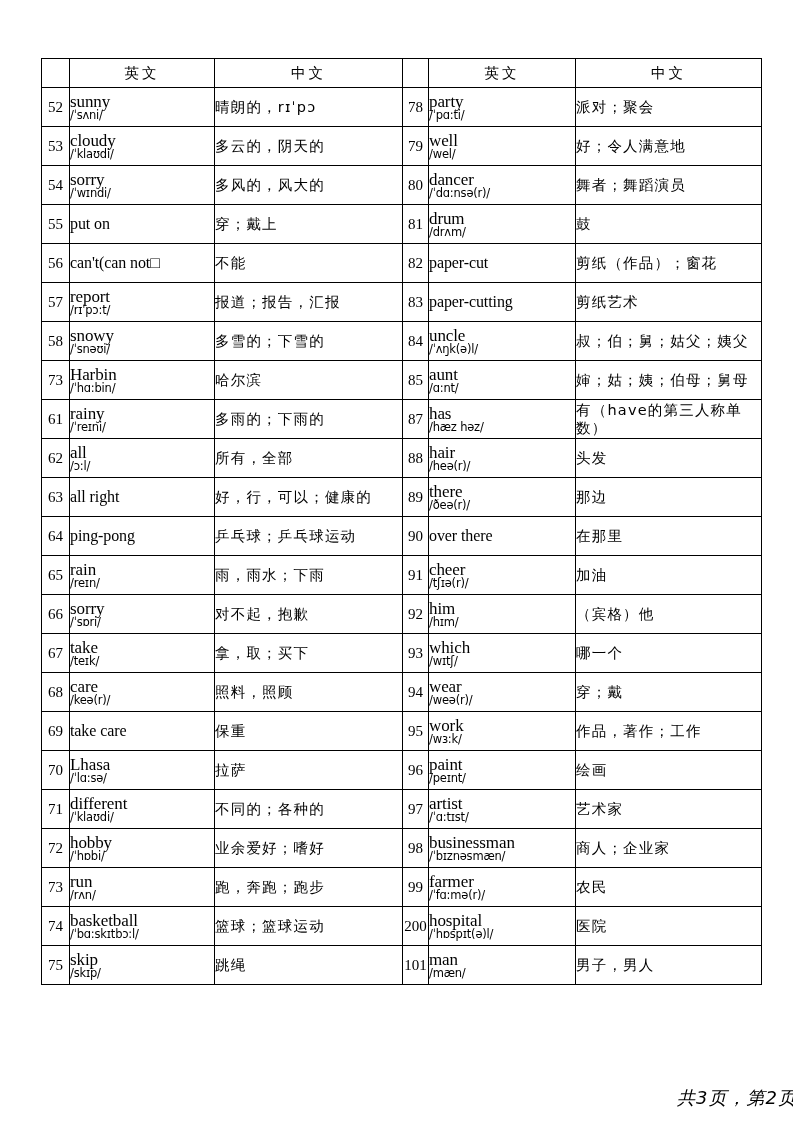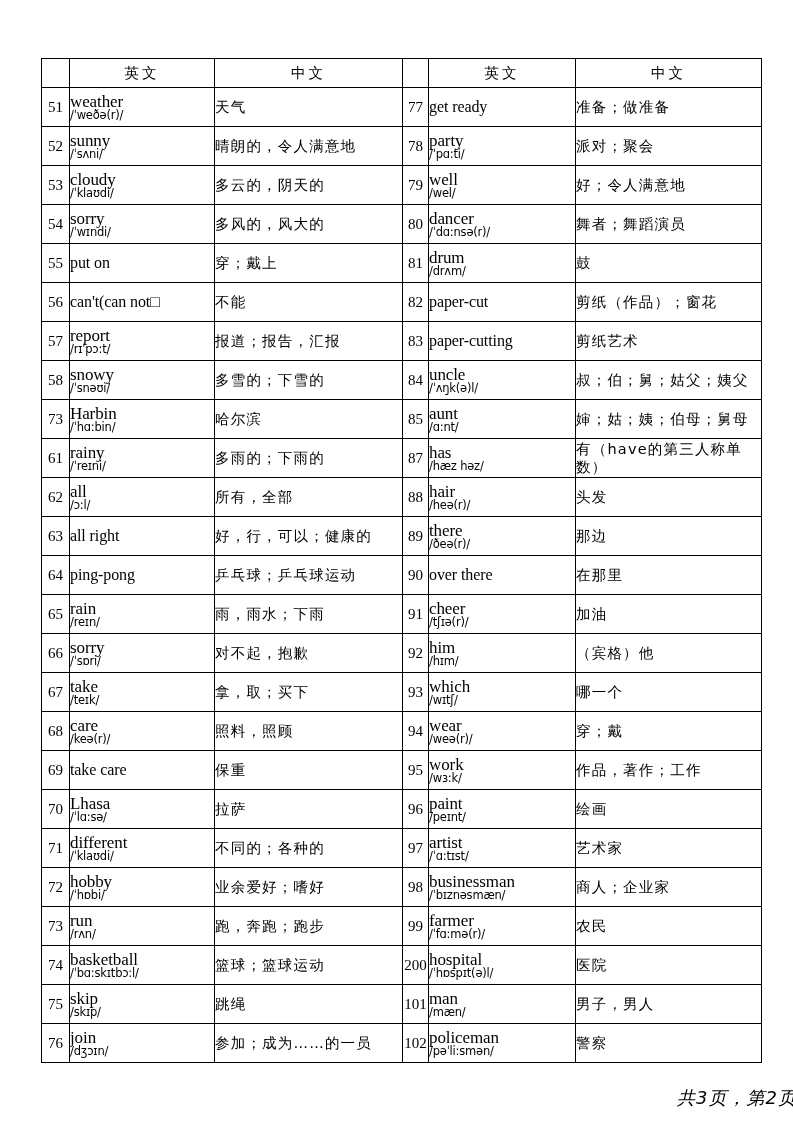--- a/index.html
+++ b/index.html
@@ -137,40 +137,27 @@
       </colgroup>
       <tbody id="table-body">
         <tr class="head">
           <td class="idx"></td>
           <td>英文</td>
           <td>中文</td>
           <td class="idx"></td>
           <td>英文</td>
           <td>中文</td>
         </tr>
-      <tr class="row">
-            <td class="idx">51</td>
-            <td class="eng">
-              <span class="word">weather</span>
-              <span class="ipa">/ˈweðə(r)/</span>
-            </td>
-            <td class="chn">天气</td>
-            <td class="idx">77</td>
-            <td class="eng single">
-              <span class="word">get ready</span>
-            </td>
-            <td class="chn">准备；做准备</td>
-          </tr>
           <tr class="row">
             <td class="idx">52</td>
             <td class="eng">
               <span class="word">sunny</span>
               <span class="ipa">/ˈsʌni/</span>
             </td>
-            <td class="chn">晴朗的，令人满意地</td>
+            <td class="chn">晴朗的，rɪˈpɔ</td>
             <td class="idx">78</td>
             <td class="eng">
               <span class="word">party</span>
               <span class="ipa">/ˈpɑ:ti/</span>
             </td>
             <td class="chn">派对；聚会</td>
           </tr>
           <tr class="row">
             <td class="idx">53</td>
             <td class="eng">
@@ -463,34 +450,20 @@
               <span class="word">skip</span>
               <span class="ipa">/skɪp/</span>
             </td>
             <td class="chn">跳绳</td>
             <td class="idx">101</td>
             <td class="eng">
               <span class="word">man</span>
               <span class="ipa">/mæn/</span>
             </td>
             <td class="chn">男子，男人</td>
-          </tr>
-          <tr class="row">
-            <td class="idx">76</td>
-            <td class="eng">
-              <span class="word">join</span>
-              <span class="ipa">/dʒɔɪn/</span>
-            </td>
-            <td class="chn">参加；成为……的一员</td>
-            <td class="idx">102</td>
-            <td class="eng">
-              <span class="word">policeman</span>
-              <span class="ipa">/pəˈli:smən/</span>
-            </td>
-            <td class="chn">警察</td>
           </tr>
         </tbody>
     </table>
   </div>
 
   <div class="footer">共3页，第2页</div>
 
 </div>
 
 </body></html>

